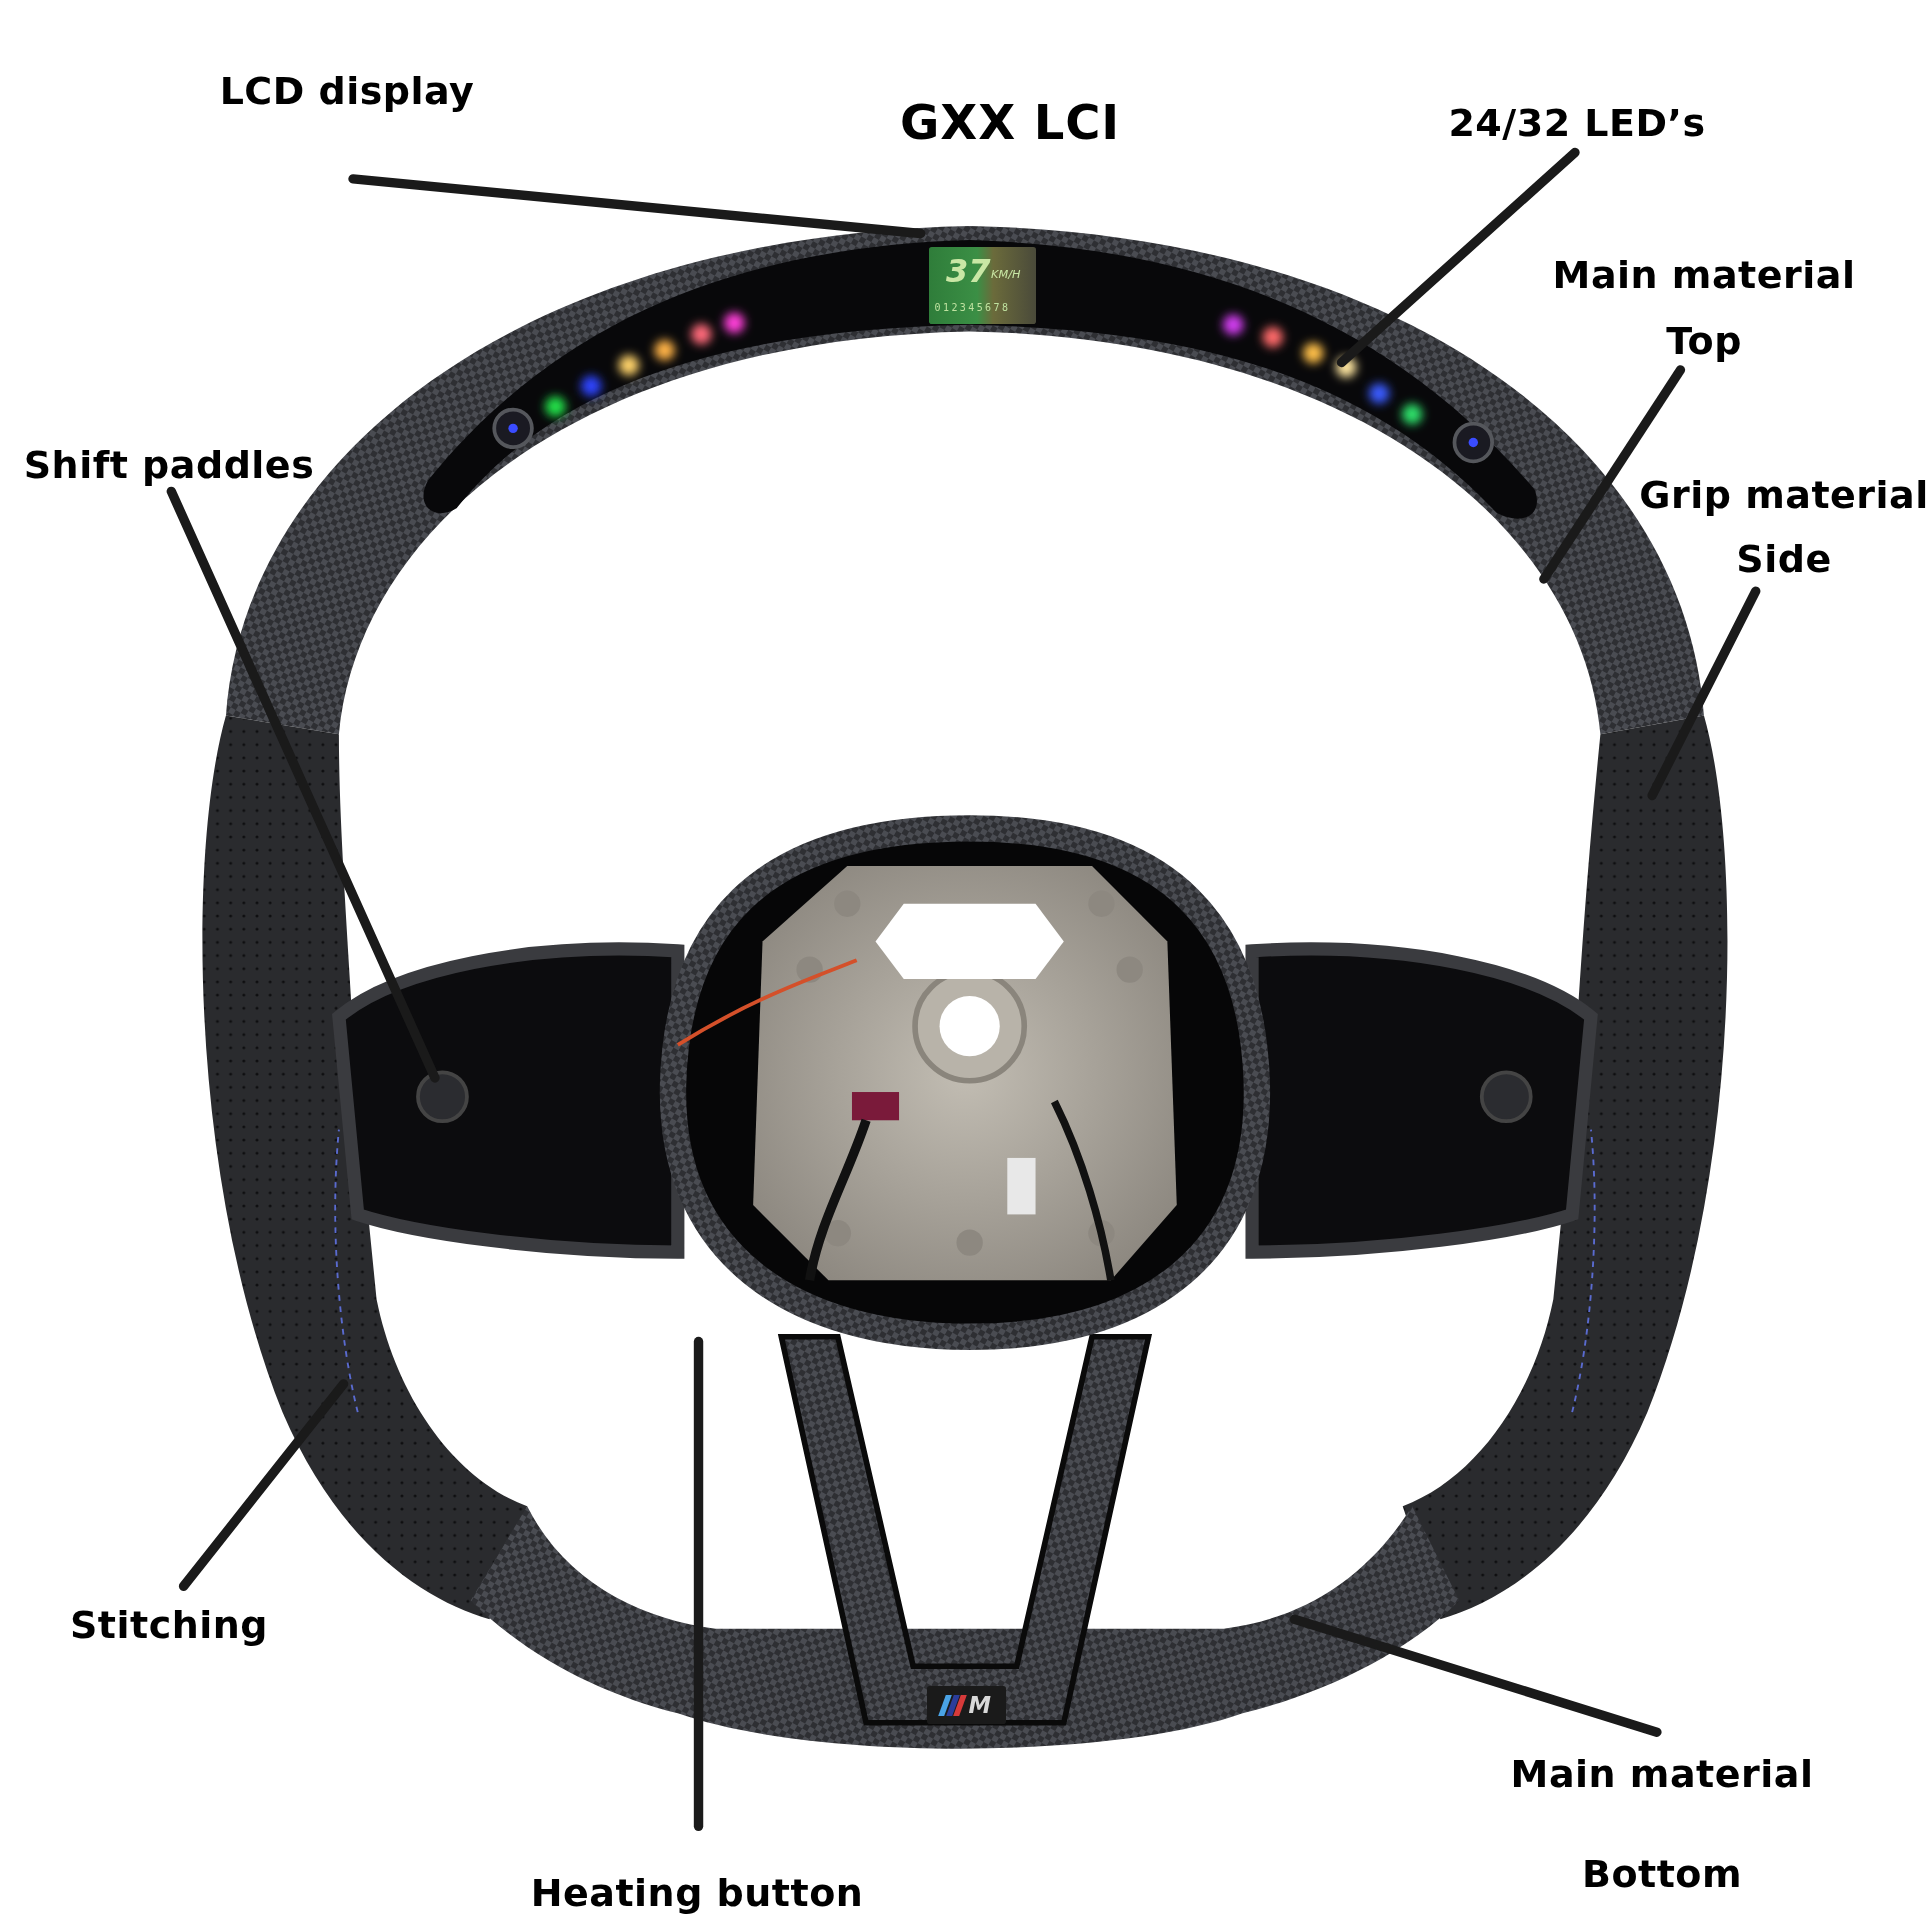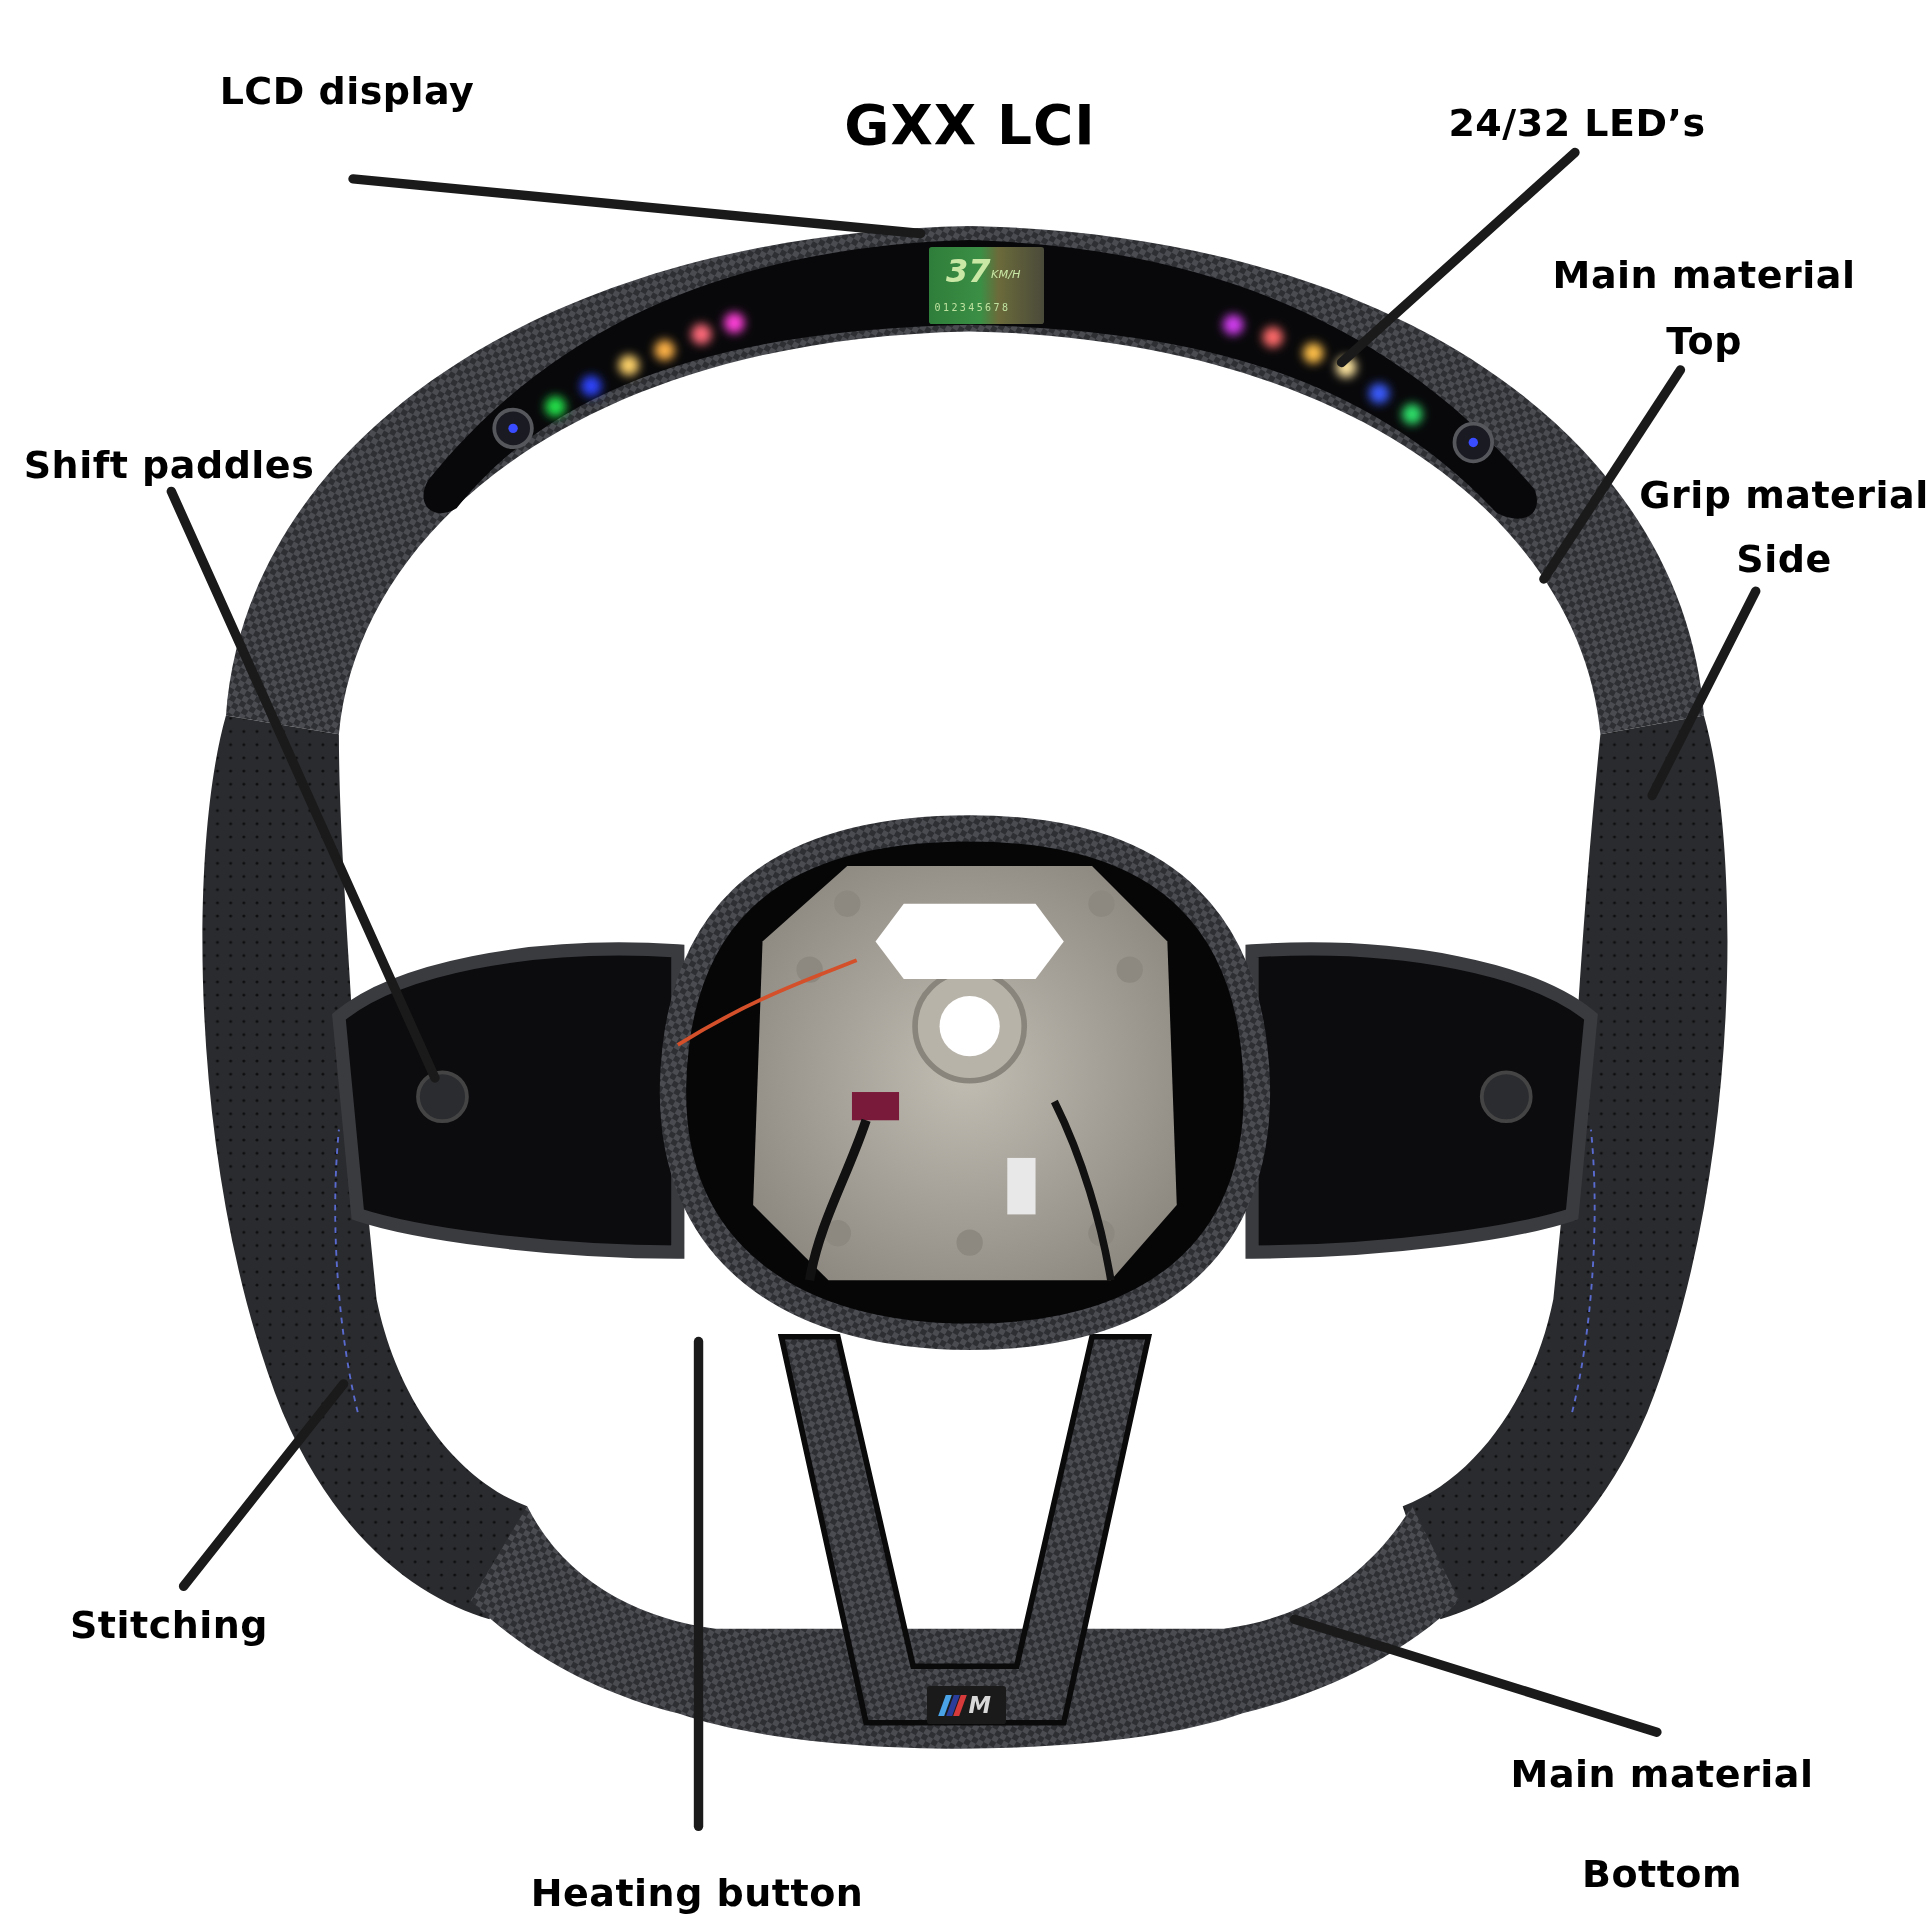--- a/index.html
+++ b/index.html
@@ -1,22 +1,22 @@
 <!DOCTYPE html>
 <html style="font-size:15px"><head>
 <meta charset="utf-8">
 <style>
   html, body { margin:0; padding:0; background:#ffffff; }
   body { width:1928px; height:1928px; position:relative; overflow:hidden; font-family:"DejaVu Sans", sans-serif; }
   .stage { position:absolute; left:0; top:0; width:1928px; height:1928px; }
   svg.wheel { position:absolute; left:0; top:0; }
   .label { position:absolute; font-family:"DejaVu Sans", sans-serif; font-weight:bold; color:#000; white-space:nowrap; text-align:center; transform:translateX(-50%); line-height:1; }
   .lbl-md { font-size:38px; letter-spacing:0.5px; }
-  .lbl-title { font-size:55px; letter-spacing:0.9px; }
-  .lcd-panel { position:absolute; left:929px; top:247px; width:107px; height:77px; background:linear-gradient(90deg,#2f7d3a 0%, #3b8f45 45%, #6b6b3b 60%, #4a4a3a 100%); border-radius:2.8px;padding-left:8px; }
+  .lbl-title { font-size:48px; letter-spacing:0.9px;margin-left:40px; }
+  .lcd-panel { position:absolute; left:929px; top:247px; width:107px; height:77px; background:linear-gradient(90deg,#2f7d3a 0%, #3b8f45 45%, #6b6b3b 60%, #4a4a3a 100%); border-radius:2.8px; }
   .lcd-speed { position:absolute; left:17px; top:7.5px; font-family:"DejaVu Sans", sans-serif; font-weight:bold; font-style:italic; color:#c9e7a5; font-size:32px; line-height:1; }
   .lcd-unit { position:absolute; left:62px; top:21px; font-family:"DejaVu Sans", sans-serif; font-weight:normal; font-style:italic; color:#c9e7a5; font-size:11.3px; }
   .lcd-digits { position:absolute; left:5.6px; top:55px; font-family:"DejaVu Sans Mono", monospace; color:#bfe2a0; font-size:10px; letter-spacing:2.4px; }
   .m-badge { position:absolute; left:927px; top:1686px; width:79px; height:38px; background:#1a1a1a; border-radius:2.8px; display:flex; align-items:center; justify-content:center; gap:1.9px; }
   .m-stripe { width:5.6px; height:21px; transform:skewX(-20deg); }
   .m-letter { font-family:"DejaVu Sans", sans-serif; font-weight:bold; font-style:italic; color:#d8d8d8; font-size:22.6px; margin-left:3.8px; }
 </style>
 </head>
 <body>
 

